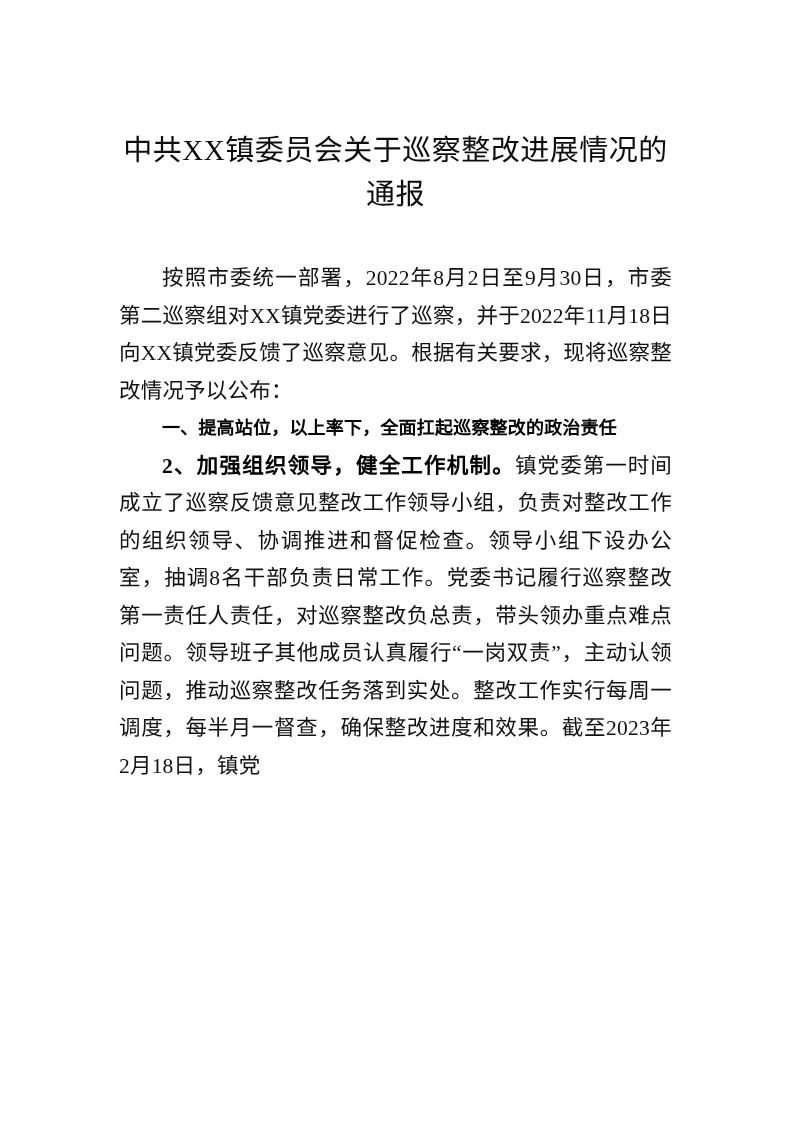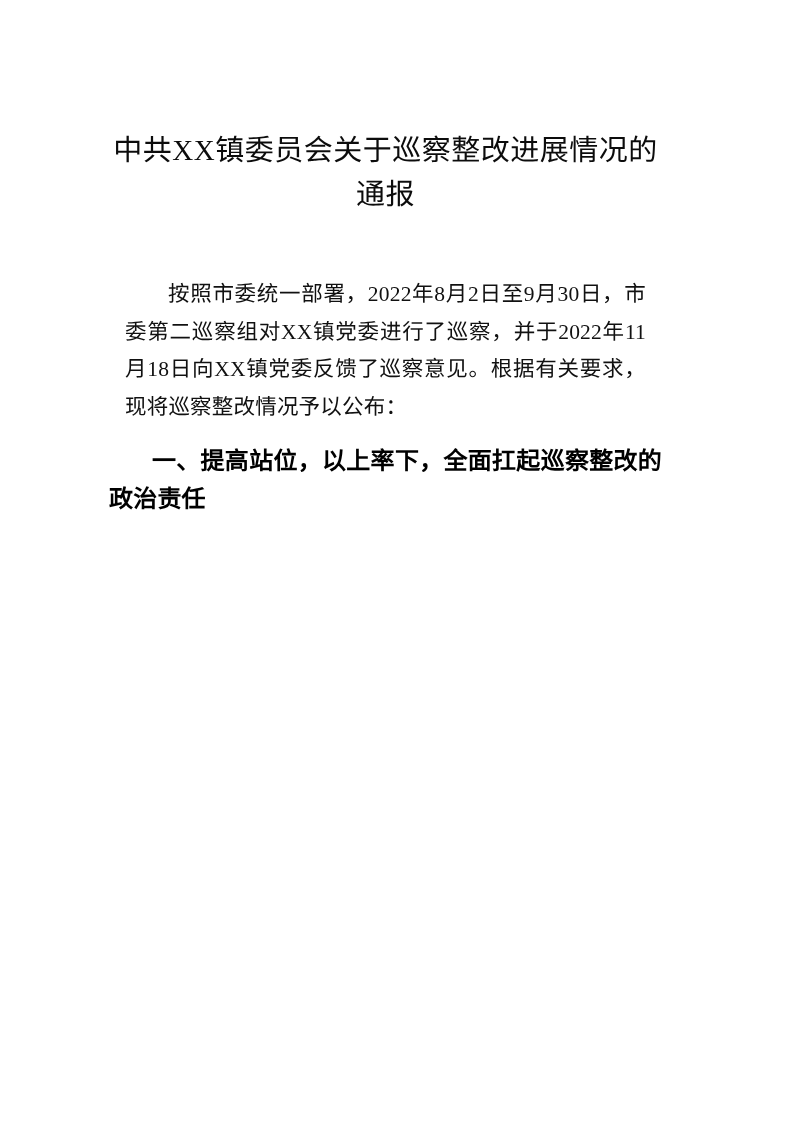--- a/index.html
+++ b/index.html
@@ -14,21 +14,21 @@
     height: 1122px;
     background: #ffffff;
     margin: 0 auto;
     overflow: hidden;
     box-sizing: border-box;
     font-family: "Liberation Serif", "DejaVu Serif", serif;
     color: #000000;
   }
   .content {
     position: absolute;
-    left: 109px;
+    left: 119px;
     top: 0;
     width: 553px;
   }
 
   
   .doc-title {
     font-family: "Liberation Serif", "DejaVu Serif", serif;
     font-size: 29px;
     line-height: 44px;
     text-align: center;
@@ -37,36 +37,36 @@
     padding-top: 128px;
     font-weight: normal;
     color: #0c0c0c;
   }
 
   
   .body-block {
     padding-top: 44px;
   }
   p.para {
-    margin: 16px;
+    margin: 0;
     font-size: 21.5px;
     line-height: 37.5px;
     text-align: justify;
     text-justify: inter-ideograph;
     letter-spacing: 0.2px;
     color: #111111;
     font-family: "Liberation Serif", "DejaVu Serif", serif;
   }
   p.para.indent2 { text-indent: 43px; }
   p.para.indent3 { text-indent: 66px; }
 
   
   p.heading1 {
     margin: 0;
-    font-size: 24px;
+    font-size: 18px;
     line-height: 37.5px;
     text-indent: 43px;
     text-align: justify;
     text-justify: inter-ideograph;
     font-family: "Liberation Sans", "DejaVu Sans", sans-serif;
     font-weight: bold;
     letter-spacing: 0.2px;
     color: #000000;
   }
 
@@ -92,16 +92,17 @@
       <span>通报</span>
     </h1>
 
     <div class="body-block">
 
       <p class="para indent2">按照市委统一部署，2022年8月2日至9月30日，市委第二巡察组对XX镇党委进行了巡察，并于2022年11月18日向XX镇党委反馈了巡察意见。根据有关要求，现将巡察整改情况予以公布：</p>
 
       <p class="heading1">一、提高站位，以上率下，全面扛起巡察整改的政治责任</p>
 
 
+      <p class="para indent2"><span class="lead-bold">2、加强组织领导，健全工作机制。</span><span class="run-text">镇党委第一时间成立了巡察反馈意见整改工作领导小组，负责对整改工作的组织领导、协调推进和督促检查。领导小组下设办公室，抽调8名干部负责日常工作。党委书记履行巡察整改第一责任人责任，对巡察整改负总责，带头领办重点难点问题。领导班子其他成员认真履行“一岗双责”，主动认领问题，推动巡察整改任务落到实处。整改工作实行每周一调度，每半月一督查，确保整改进度和效果。截至2023年2月18日，镇党</span></p>
 
     </div>
   </div>
 </div>
 
 </body></html>

